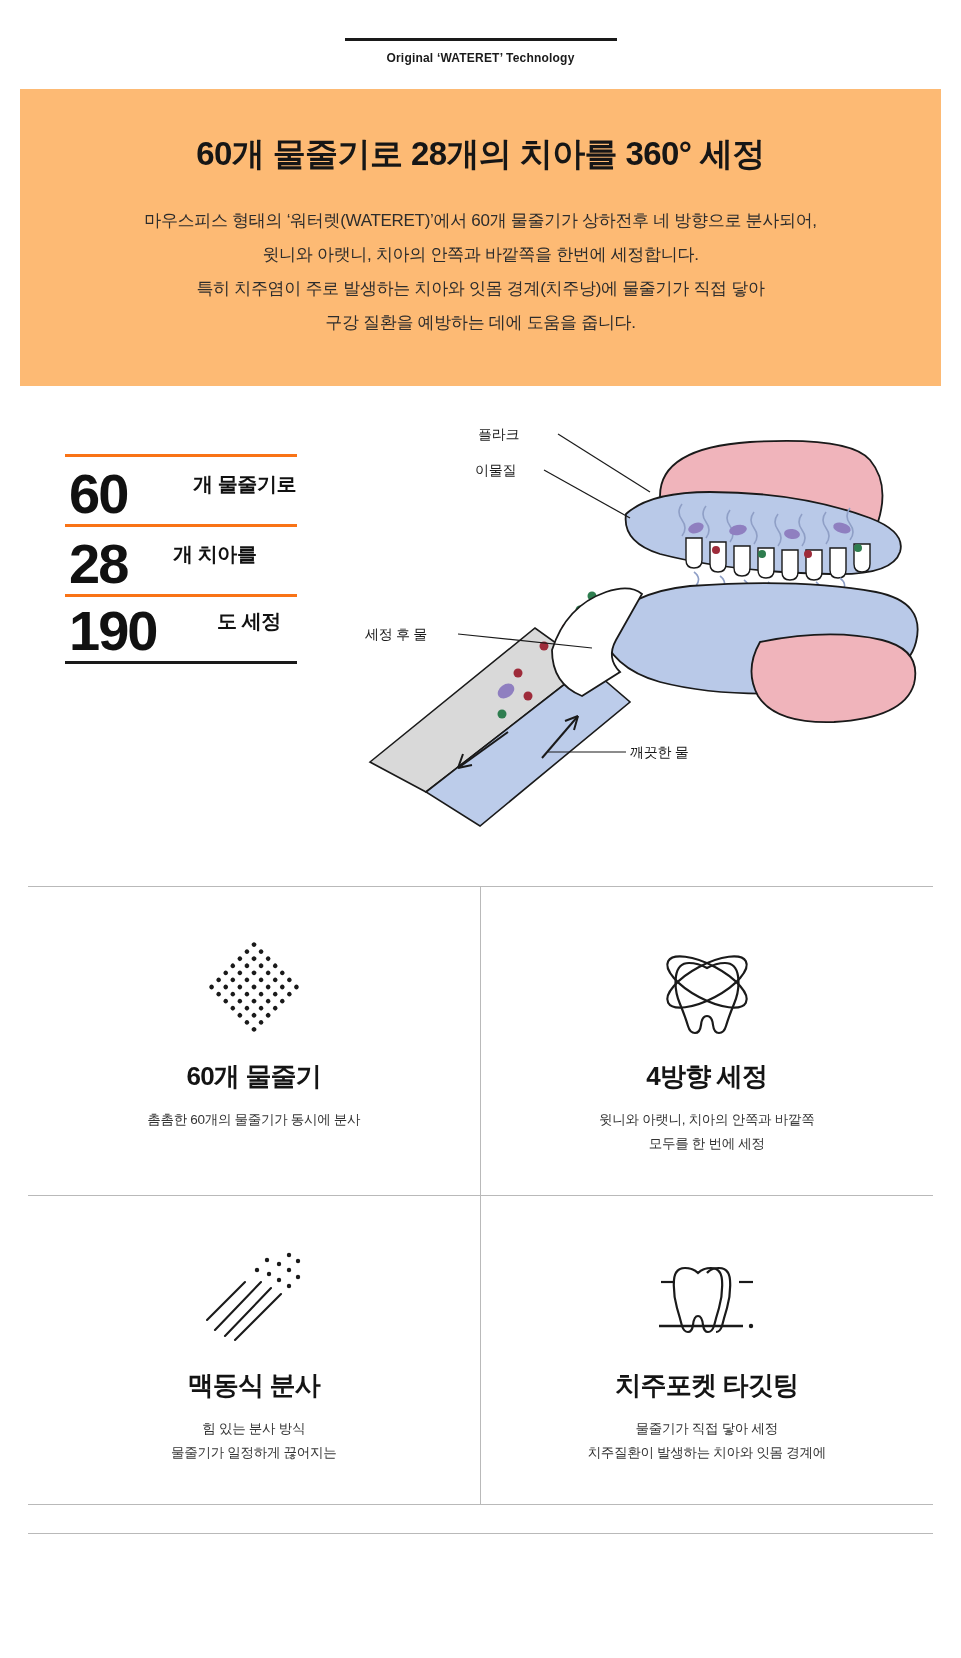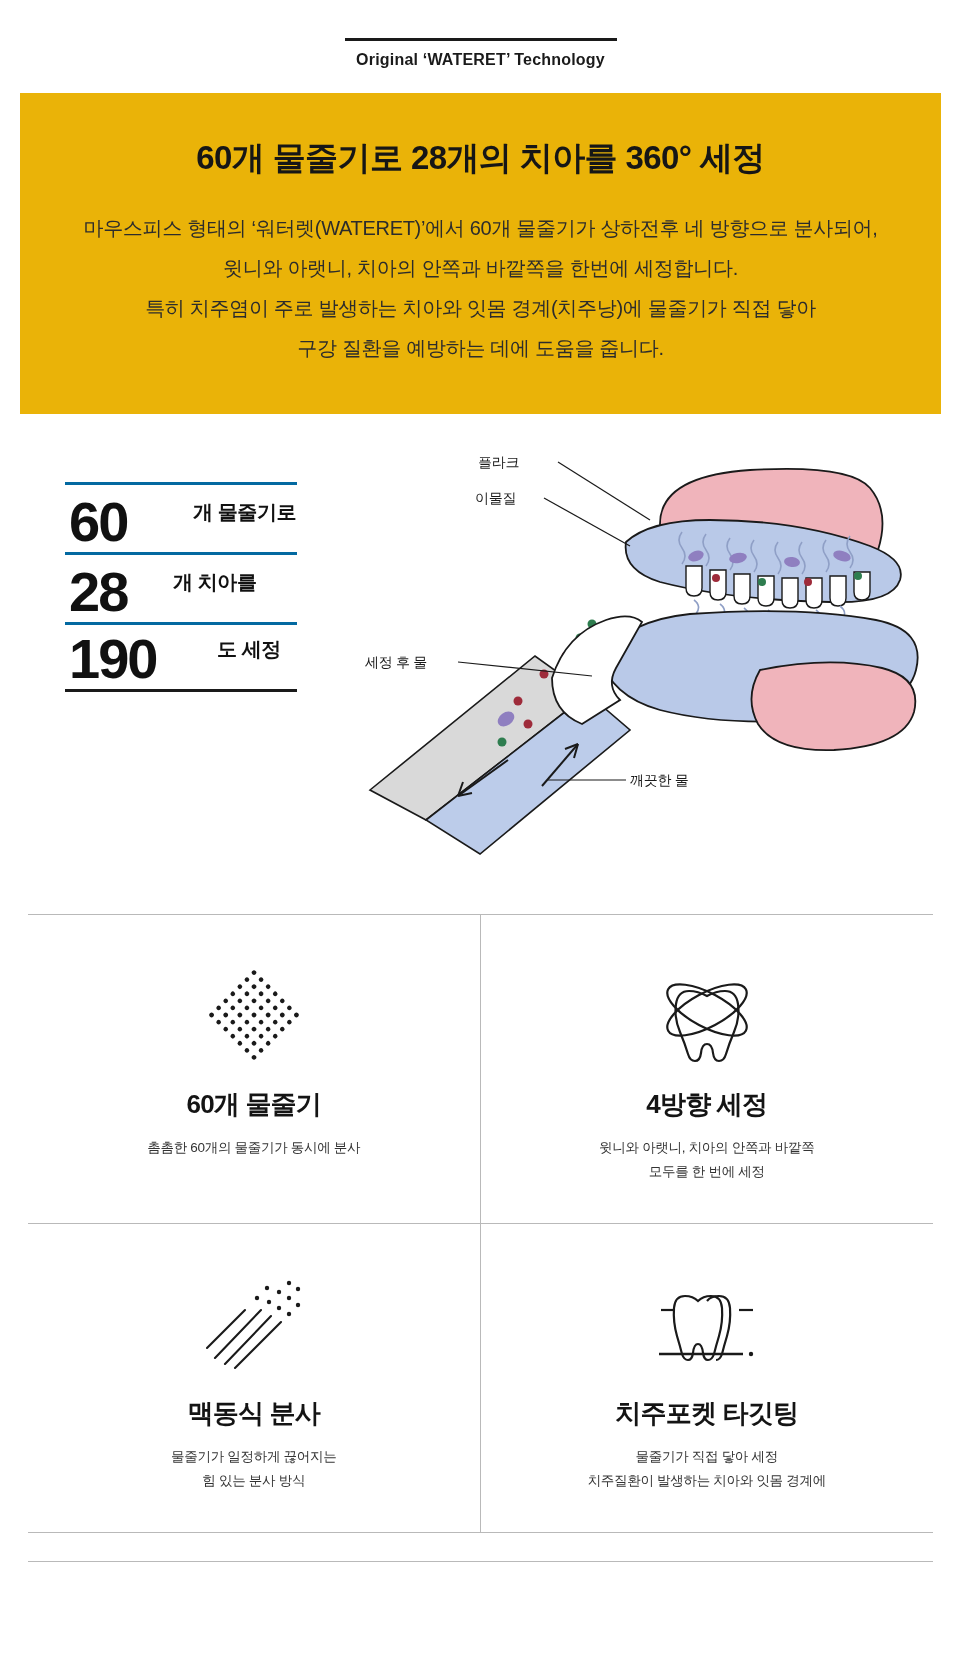--- a/index.html
+++ b/index.html
@@ -23,64 +23,64 @@
     padding-top: 38px;
     text-align: center;
   }
   .eyebrow-rule {
     width: 272px;
     height: 3px;
     background: #1a1a1a;
     margin: 0 auto 10px auto;
   }
   .eyebrow-text {
-    font-size: 16px;
+    font-size: 12px;
     font-weight: bold;
     letter-spacing: 0.2px;
     color: #1a1a1a;
   }
 
   
   .hero {
     margin: 24px 20px 0 20px;
-    background: #eab308;
+    background: #fdba74;
     padding: 44px 30px 46px 30px;
     text-align: center;
   }
   .hero-title {
     font-size: 33px;
     font-weight: bold;
     letter-spacing: -0.6px;
     color: #161616;
     margin: 0 0 28px 0;
     line-height: 1.3;
   }
   .hero-body {
-    font-size: 20px;
+    font-size: 17px;
     line-height: 2.0;
     color: #2c2c2c;
     letter-spacing: -0.3px;
   }
   .hero-body div { white-space: nowrap; }
 
   
   .mid {
     position: relative;
     height: 468px;
     margin-top: 10px;
   }
 
   .stats {
     position: absolute;
     left: 65px;
     top: 58px;
     width: 232px;
   }
   .stat-row {
-    border-top: 3px solid #0369a1;
+    border-top: 3px solid #f97316;
     height: 70px;
     position: relative;
   }
   .stat-row:last-child { border-bottom: 3px solid #1a1a1a; }
   .stat-num {
     position: absolute;
     left: 4px;
     bottom: 2px;
     font-size: 56px;
     font-weight: bold;
@@ -393,22 +393,22 @@
             <circle cx="99" cy="15" r="2.2"></circle>
           <circle cx="90" cy="40" r="2.2"></circle>
             <circle cx="99" cy="31" r="2.2"></circle>
           <circle cx="58" cy="24" r="2.2"></circle>
             <circle cx="68" cy="14" r="2.2"></circle>
         </g>
       </svg>
     </div>
     <div class="feat-title">맥동식 분사</div>
     <div class="feat-desc">
+      <div>힘 있는 분사 방식</div>
       <div>물줄기가 일정하게 끊어지는</div>
-      <div>힘 있는 분사 방식</div>
     </div>
   </div>
 
   <div class="feat">
     <div class="feat-icon">
       <svg width="120" height="100" viewBox="0 0 120 100" fill="none" stroke="#1a1a1a" stroke-width="2.2">
         <path d="M38 22 q-10 0 -11 12 q-1 14 3 28 q3 10 5 18 q2 6 6 6 q4 0 5 -7 q1 -9 5 -9 q4 0 5 9 q1 7 5 7 q4 0 6 -6 q2 -8 5 -18 q4 -14 3 -28 q-1 -12 -11 -12 q-8 0 -13 5 q-5 -5 -13 -5 z"></path>
         <path d="M60 27 q4 -5 12 -5 q10 0 11 12 q1 14 -3 28 q-3 10 -5 18 q-2 6 -6 6"></path>
         <path d="M14 36 L28 36"></path>
         <path d="M92 36 L106 36"></path>

